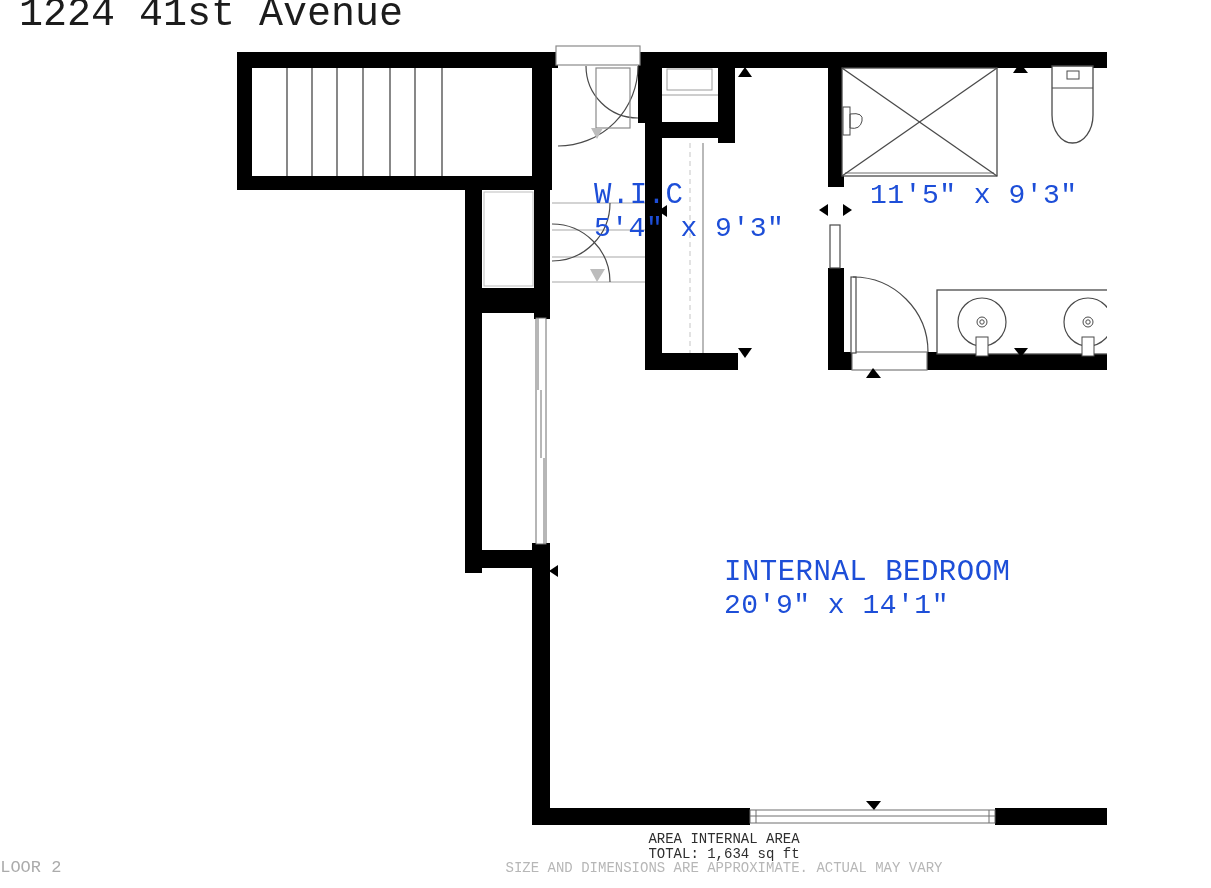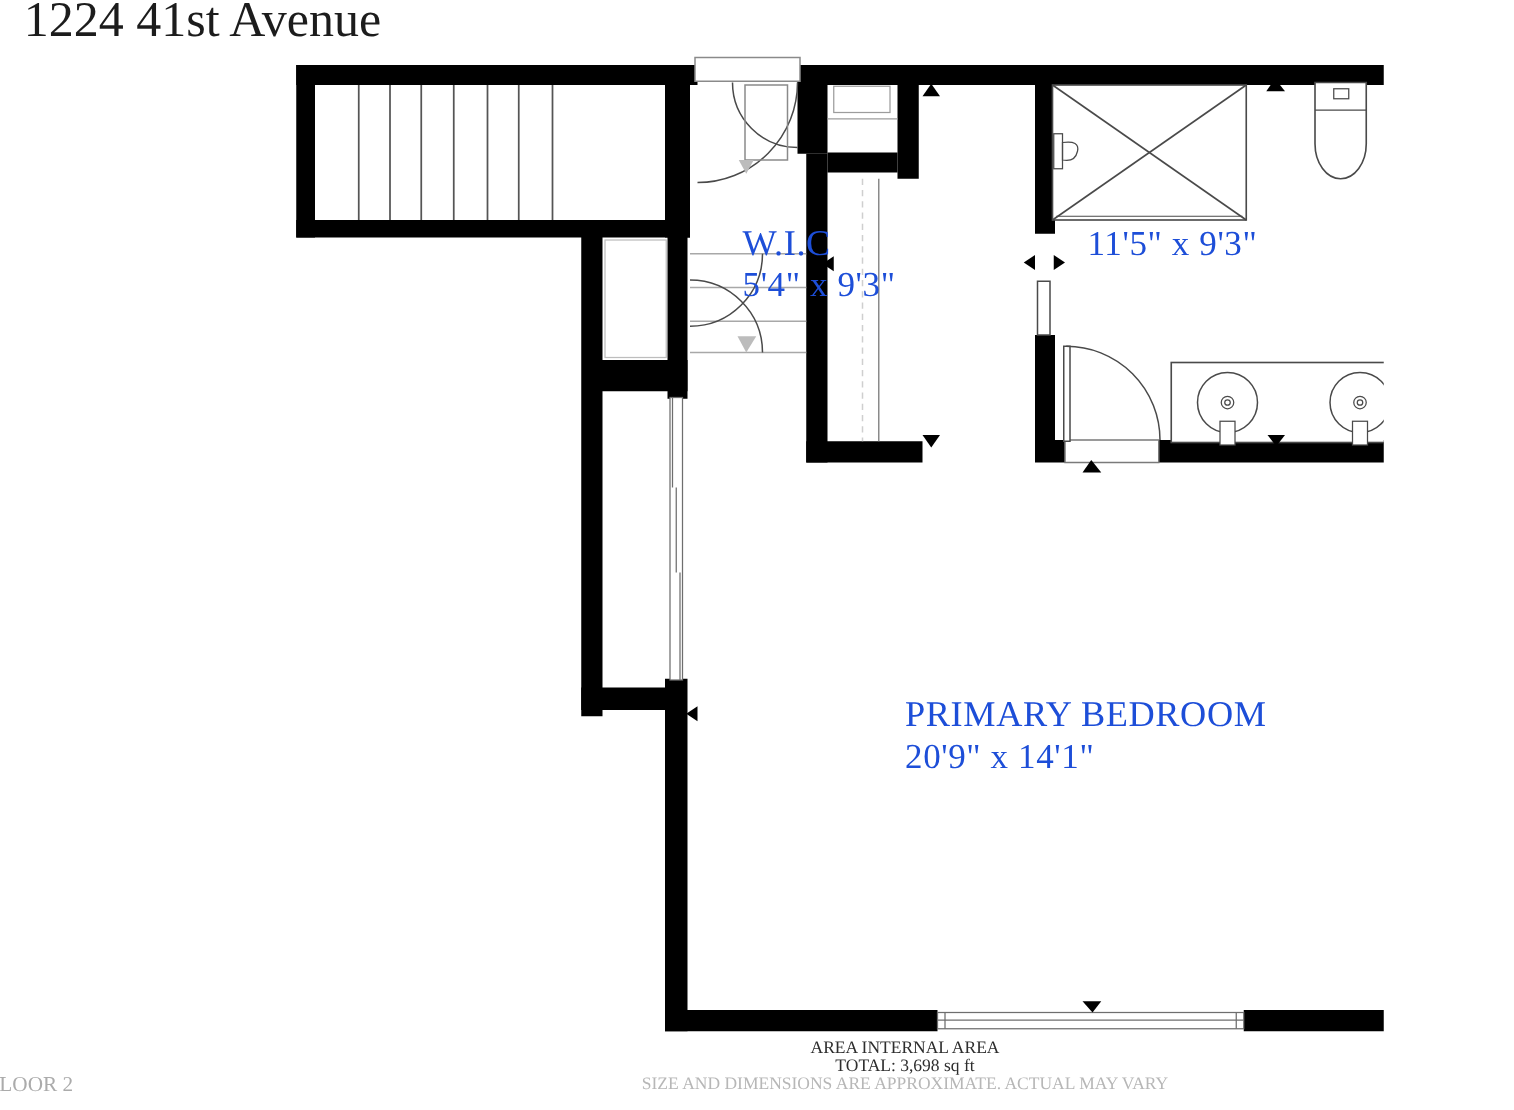--- a/index.html
+++ b/index.html
@@ -1,17 +1,17 @@
 <!DOCTYPE html>
 <html><head>
 <meta charset="utf-8">
 <style>
   html,body{margin:0;padding:0;background:#ffffff;}
   .plan{position:relative;width:1107px;height:888px;background:#fff;overflow:hidden;
-        font-family:Liberation Serif, serif;border-radius:10px;}
+        font-family:Liberation Mono, monospace;border-radius:10px;}
   .plan svg{position:absolute;left:0;top:0;}
   .title{position:absolute;left:19px;top:-8px;margin:0;font-size:40px;font-weight:400;
          color:#1c1c1c;letter-spacing:0px;white-space:nowrap;}
   .room-label{position:absolute;color:#1d4ed8;font-size:29px;
               line-height:33px;letter-spacing:.5px;white-space:nowrap;}
   .room-label .dims{font-size:28px;}
   .lbl-wic{left:594px;top:179px;width:300px;}
   .lbl-bath{left:870px;top:179px;width:300px;}
   .lbl-bed{left:724px;top:556px;width:300px;}
   .footer{position:absolute;left:374px;top:832px;width:700px;text-align:center;
@@ -171,24 +171,24 @@
   <div class="room-label lbl-wic">
     <div>W.I.C</div>
     <div class="dims">5'4" x 9'3"</div>
   </div>
 
   <div class="room-label lbl-bath">
     <div class="dims">11'5" x 9'3"</div>
   </div>
 
   <div class="room-label lbl-bed">
-    <div>PRIMARY BEDROOM</div>
+    <div>INTERNAL BEDROOM</div>
     <div class="dims">20'9" x 14'1"</div>
   </div>
 
   <div class="footer">
     <div>AREA INTERNAL AREA</div>
-    <div>TOTAL: 3,698 sq ft</div>
+    <div>TOTAL: 1,634 sq ft</div>
     <div class="disclaimer">SIZE AND DIMENSIONS ARE APPROXIMATE. ACTUAL MAY VARY</div>
   </div>
 
   <div class="floor-tag">FLOOR 2</div>
 </div>
 
 </body></html>

